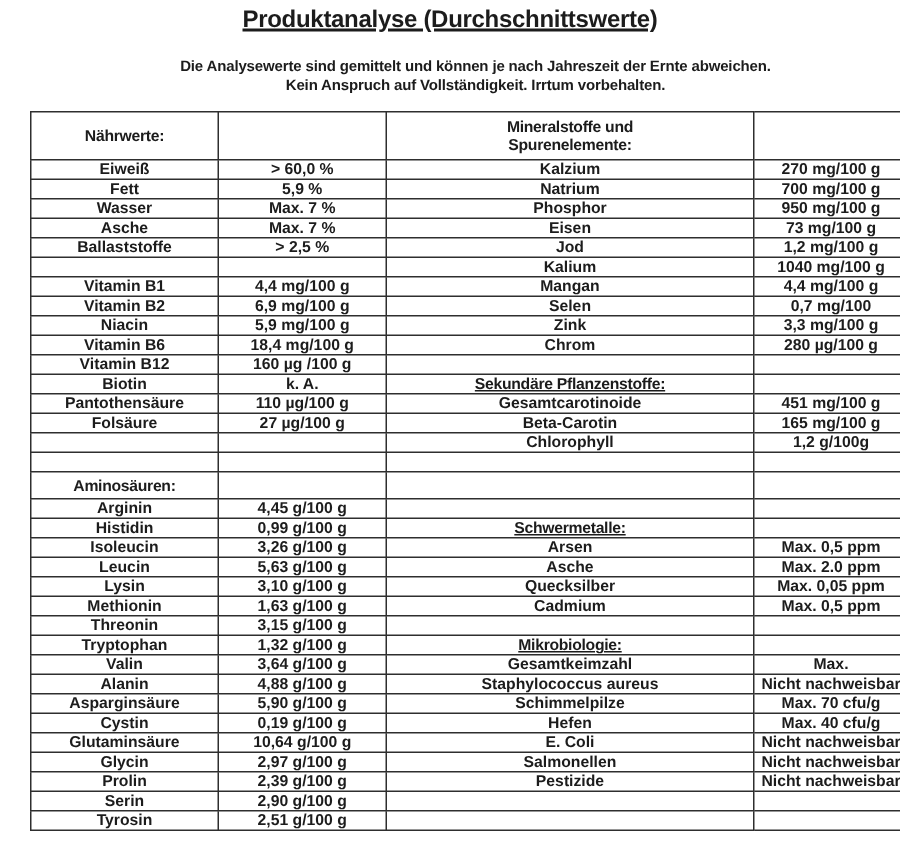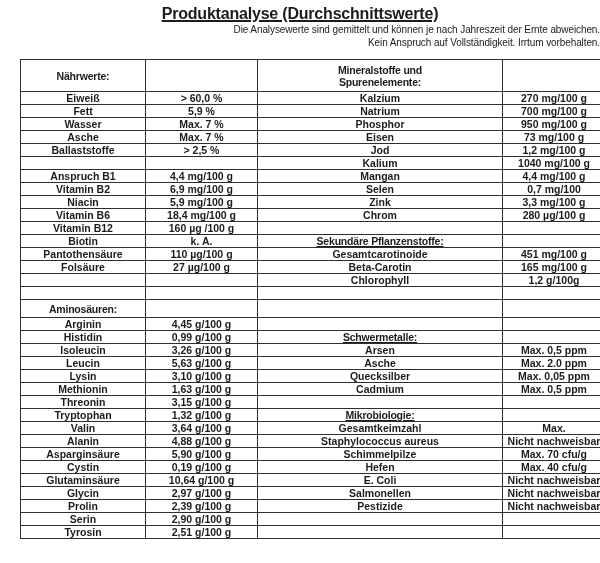--- a/index.html
+++ b/index.html
@@ -9,32 +9,32 @@
   }
   html,body{margin:0;padding:0;}
   body{
     width:600px;height:563px;overflow:hidden;
     background:var(--bg);
     font-family:"Liberation Sans", sans-serif;
     color:var(--text);
     -webkit-font-smoothing:antialiased;
   }
   .title{
-    margin:5px 0 0 0;
+    margin:5px 0 15px 0;
     text-align:center;
     font-size:16px;
     font-weight:bold;
     text-decoration:underline;
     text-decoration-thickness:2px;
     letter-spacing:-0.2px;
   }
   .subtitle{
-    text-align:right;
+    text-align:center;
     font-size:10px;
-    font-weight:normal;
+    font-weight:bold;
     line-height:13px;
     letter-spacing:-0.1px;
     margin-left:34px;
   }
   table.analysis{
     border-collapse:collapse;
     table-layout:fixed;
     width:585px;
     margin:10px 0 0 20px;
   }
@@ -130,21 +130,21 @@
           <td>Jod</td>
           <td>1,2 mg/100 g</td>
         </tr>
         <tr class="row">
           <td></td>
           <td></td>
           <td>Kalium</td>
           <td>1040 mg/100 g</td>
         </tr>
         <tr class="row">
-          <td>Anspruch B1</td>
+          <td>Vitamin B1</td>
           <td>4,4 mg/100 g</td>
           <td>Mangan</td>
           <td>4,4 mg/100 g</td>
         </tr>
         <tr class="row">
           <td>Vitamin B2</td>
           <td>6,9 mg/100 g</td>
           <td>Selen</td>
           <td>0,7 mg/100</td>
         </tr>

